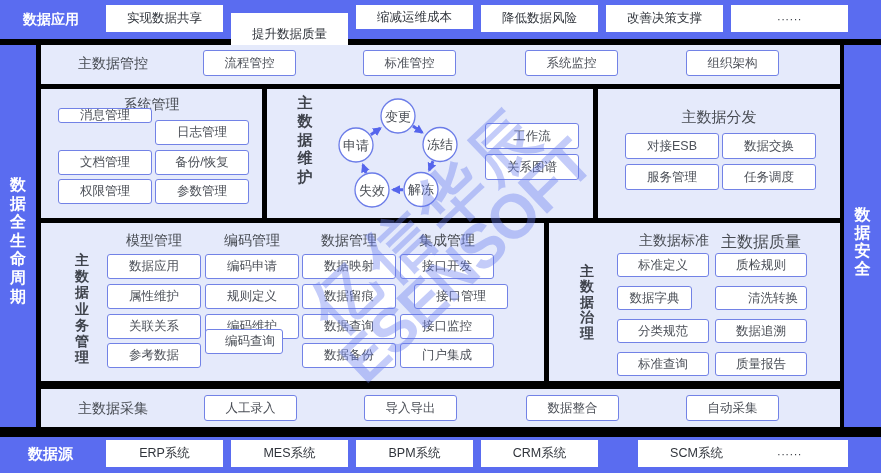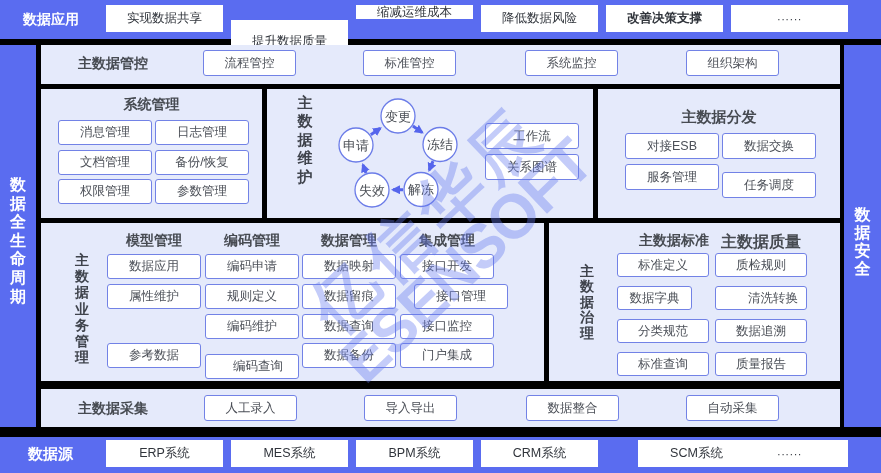--- a/index.html
+++ b/index.html
@@ -3,38 +3,38 @@
 <meta charset="utf-8">
 <style>
 html,body{margin:0;padding:0;}
 body{width:881px;height:473px;overflow:hidden;font-family:"Liberation Sans",sans-serif;}
 #stage{position:relative;width:881px;height:473px;background:#000;overflow:hidden;}
 .blue{position:absolute;background:#5a6cf0;}
 .panel{position:absolute;background:#e5eafb;}
 .wbox{position:absolute;background:#fff;border:1px solid #7282e6;border-radius:3px;display:flex;align-items:center;justify-content:center;font-size:12.5px;color:#4c5058;box-sizing:border-box;}
 .bandbox{position:absolute;background:#fff;display:flex;align-items:center;justify-content:center;font-size:12.5px;color:#30343b;}
 .bandlabel{position:absolute;color:#fff;font-weight:bold;font-size:15px;white-space:nowrap;}
-.ptitle{position:absolute;font-weight:bold;color:#474b52;white-space:nowrap;}
+.ptitle{position:absolute;font-weight:normal;color:#474b52;white-space:nowrap;}
 .vlabel{position:absolute;font-weight:bold;color:#3f434c;white-space:pre-line;text-align:center;}
 .vwhite{position:absolute;color:#fff;font-weight:bold;white-space:pre-line;text-align:center;}
 #wm{position:absolute;left:446px;top:240px;transform:translate(-50%,-50%) rotate(-43.5deg);color:rgba(100,122,238,0.38);font-weight:bold;text-align:center;line-height:0.9;white-space:nowrap;z-index:10;pointer-events:none;}
 #wm .l1{font-size:66px;letter-spacing:6.5px;}
 #wm .l2{font-size:62px;letter-spacing:-2px;}
 </style>
 </head>
 <body>
 <div id="stage">
 
   <div class="blue" style="left:0;top:0;width:881px;height:39px;"></div>
   <div class="bandlabel" style="left:23px;top:11.5px;font-size:14px;line-height:14px;">数据应用</div>
   <div class="bandbox" style="left:106px;top:5px;width:117px;height:27px;">实现数据共享</div>
-  <div class="bandbox" style="left:231px;top:20px;width:117px;height:43px;">提升数据质量</div>
-  <div class="bandbox" style="left:356px;top:5px;width:117px;height:14px;">缩减运维成本</div>
+  <div class="bandbox" style="left:231px;top:13px;width:117px;height:43px;">提升数据质量</div>
+  <div class="bandbox" style="left:356px;top:5px;width:117px;height:24px;">缩减运维成本</div>
   <div class="bandbox" style="left:481px;top:5px;width:117px;height:27px;">降低数据风险</div>
-  <div class="bandbox" style="left:606px;top:5px;width:117px;height:27px;font-weight:bold;">改善决策支撑</div>
+  <div class="bandbox" style="left:606px;top:5px;width:117px;height:27px;">改善决策支撑</div>
   <div class="bandbox" style="left:731px;top:5px;width:117px;height:27px;font-size:11px;letter-spacing:0.5px;">······</div>
 
   <div class="blue" style="left:0;top:437px;width:881px;height:36px;"></div>
   <div class="bandlabel" style="left:28px;top:445.5px;font-size:15px;line-height:15px;">数据源</div>
   <div class="bandbox" style="left:106px;top:440px;width:117px;height:27px;">ERP系统</div>
   <div class="bandbox" style="left:231px;top:440px;width:117px;height:27px;">MES系统</div>
   <div class="bandbox" style="left:356px;top:440px;width:117px;height:27px;">BPM系统</div>
   <div class="bandbox" style="left:481px;top:440px;width:117px;height:27px;">CRM系统</div>
   <div class="bandbox" style="left:606px;top:440px;width:117px;height:27px;margin-left:32px;">SCM系统</div>
   <div class="bandbox" style="left:731px;top:440px;width:117px;height:27px;font-size:11px;letter-spacing:0.5px;">······</div>
@@ -55,21 +55,21 @@
 
   <div class="panel" style="left:41px;top:45px;width:799px;height:39px;"></div>
   <div class="ptitle" style="left:78px;top:56px;font-size:14px;line-height:14px;">主数据管控</div>
   <div class="wbox" style="left:203px;top:50px;width:93px;height:26px;">流程管控</div>
   <div class="wbox" style="left:363px;top:50px;width:93px;height:26px;">标准管控</div>
   <div class="wbox" style="left:525px;top:50px;width:93px;height:26px;">系统监控</div>
   <div class="wbox" style="left:686px;top:50px;width:93px;height:26px;">组织架构</div>
 
   <div class="panel" style="left:41px;top:89px;width:221px;height:129px;"></div>
   <div class="ptitle" style="left:41px;top:96px;width:221px;text-align:center;font-size:14px;">系统管理</div>
-  <div class="wbox" style="left:58px;top:120px;width:94px;height:25px;">消息管理</div>
+  <div class="wbox" style="left:58px;top:108px;width:94px;height:15px;">消息管理</div>
   <div class="wbox" style="left:155px;top:120px;width:94px;height:25px;">日志管理</div>
   <div class="wbox" style="left:58px;top:150px;width:94px;height:25px;">文档管理</div>
   <div class="wbox" style="left:155px;top:150px;width:94px;height:25px;">备份/恢复</div>
   <div class="wbox" style="left:58px;top:179px;width:94px;height:25px;">权限管理</div>
   <div class="wbox" style="left:155px;top:179px;width:94px;height:25px;">参数管理</div>
 
   <div class="panel" style="left:267px;top:89px;width:326px;height:129px;"></div>
   <div class="vlabel" style="left:295px;top:94px;width:20px;font-size:15px;line-height:18.4px;">主
 数
 据
@@ -104,41 +104,42 @@
     </g>
   </svg>
   <div class="wbox" style="left:485px;top:123px;width:94px;height:26px;">工作流</div>
   <div class="wbox" style="left:485px;top:154px;width:94px;height:26px;">关系图谱</div>
 
   <div class="panel" style="left:598px;top:89px;width:242px;height:129px;"></div>
   <div class="ptitle" style="left:598px;top:108px;width:242px;text-align:center;font-size:15px;">主数据分发</div>
   <div class="wbox" style="left:625px;top:133px;width:94px;height:26px;">对接ESB</div>
   <div class="wbox" style="left:722px;top:133px;width:94px;height:26px;">数据交换</div>
   <div class="wbox" style="left:625px;top:164px;width:94px;height:26px;">服务管理</div>
-  <div class="wbox" style="left:722px;top:172px;width:94px;height:26px;">任务调度</div>
+  <div class="wbox" style="left:722px;top:164px;width:94px;height:26px;">任务调度</div>
 
   <div class="panel" style="left:41px;top:223px;width:503px;height:158px;"></div>
   <div class="vlabel" style="left:72px;top:252px;width:20px;font-size:14px;line-height:16.2px;">主
 数
 据
 业
 务
 管
 理</div>
   <div class="ptitle" style="left:107px;top:232px;width:94px;text-align:center;font-size:14px;">模型管理</div>
   <div class="ptitle" style="left:205px;top:232px;width:94px;text-align:center;font-size:14px;">编码管理</div>
   <div class="ptitle" style="left:302px;top:232px;width:94px;text-align:center;font-size:14px;">数据管理</div>
   <div class="ptitle" style="left:400px;top:232px;width:94px;text-align:center;font-size:14px;">集成管理</div>
   <div class="wbox" style="left:107px;top:254px;width:94px;height:25px;">数据应用</div>
   <div class="wbox" style="left:107px;top:284px;width:94px;height:25px;">属性维护</div>
+  <div class="wbox" style="left:107px;top:314px;width:94px;height:25px;">关联关系</div>
   <div class="wbox" style="left:107px;top:343px;width:94px;height:25px;">参考数据</div>
   <div class="wbox" style="left:205px;top:254px;width:94px;height:25px;">编码申请</div>
   <div class="wbox" style="left:205px;top:284px;width:94px;height:25px;">规则定义</div>
   <div class="wbox" style="left:205px;top:314px;width:94px;height:25px;">编码维护</div>
-  <div class="wbox" style="left:205px;top:354px;width:94px;height:25px;padding-left:12px;">编码查询</div>
+  <div class="wbox" style="left:205px;top:329px;width:78px;height:25px;padding-left:12px;">编码查询</div>
   <div class="wbox" style="left:302px;top:254px;width:94px;height:25px;">数据映射</div>
   <div class="wbox" style="left:302px;top:284px;width:94px;height:25px;">数据留痕</div>
   <div class="wbox" style="left:302px;top:314px;width:94px;height:25px;">数据查询</div>
   <div class="wbox" style="left:302px;top:343px;width:94px;height:25px;">数据备份</div>
   <div class="wbox" style="left:400px;top:254px;width:94px;height:25px;">接口开发</div>
   <div class="wbox" style="left:400px;top:284px;width:94px;height:25px;margin-left:14px;">接口管理</div>
   <div class="wbox" style="left:400px;top:314px;width:94px;height:25px;">接口监控</div>
   <div class="wbox" style="left:400px;top:343px;width:94px;height:25px;">门户集成</div>
 
   <div class="panel" style="left:549px;top:223px;width:291px;height:158px;"></div>

